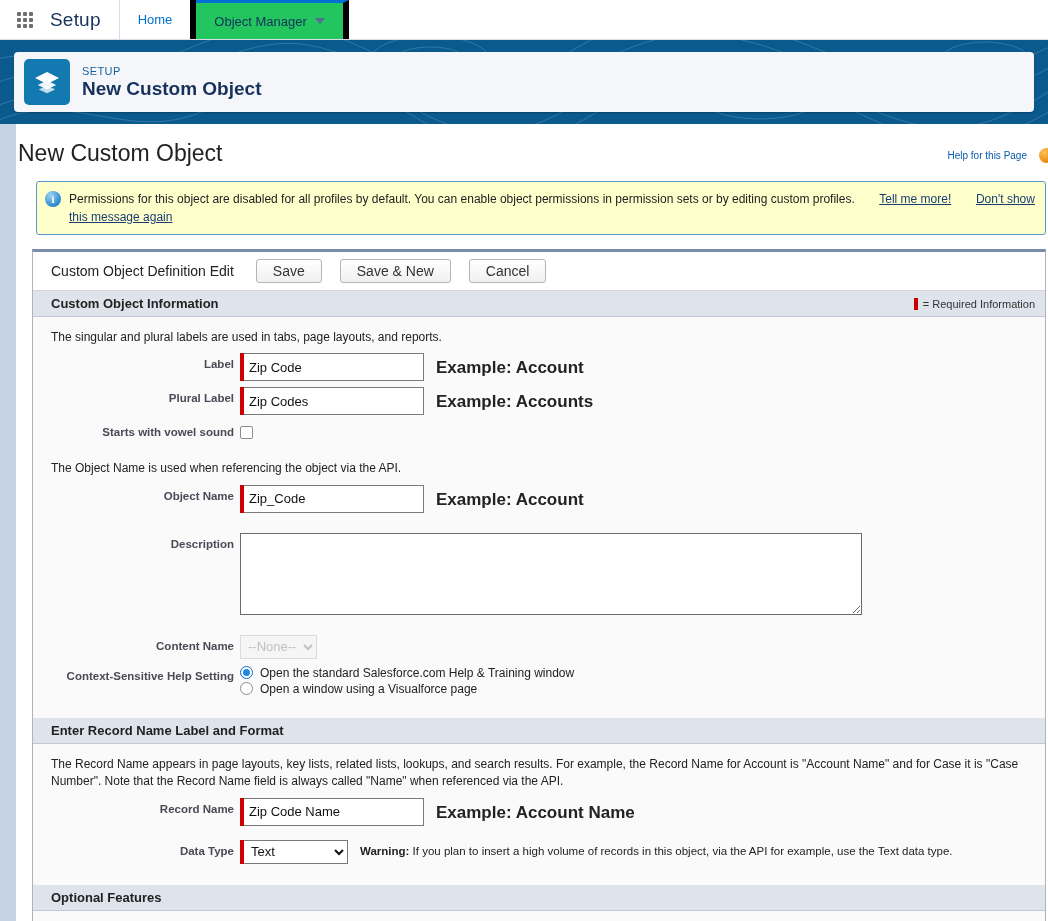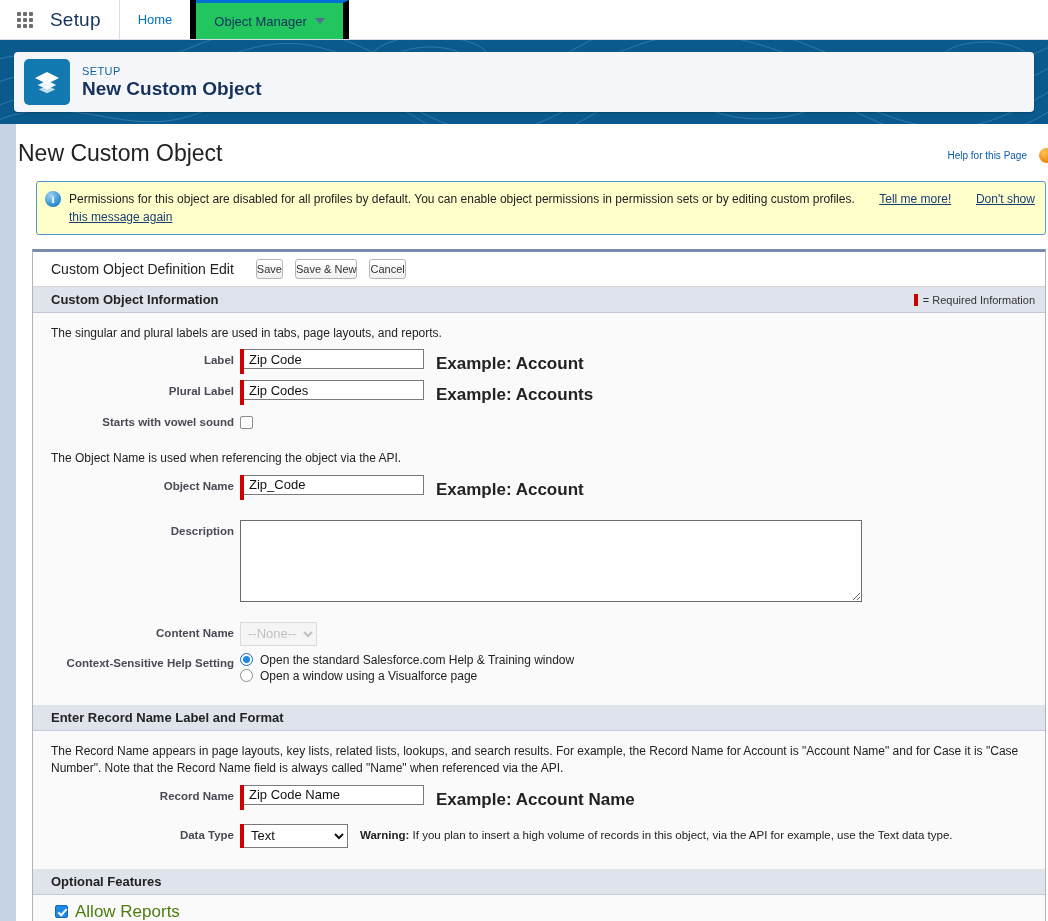--- a/index.html
+++ b/index.html
@@ -176,27 +176,27 @@
     background: #ffffff;
     border-bottom: 1px solid #d4d4d4;
   }
   .editbar-title {
     font-size: 14px; color: #222; font-weight: 400;
     margin-right: 22px;
     padding-left: 8px;
   }
   .btn {
     font-family: "Liberation Sans", sans-serif;
-    font-size: 11px;
+    font-size: 14px;
     color: #333;
     background: linear-gradient(#ffffff, #f0f0f0);
     border: 1px solid #b5b5b5;
     border-radius: 3px;
-    padding: 3px 0;
-    margin-right: 12px;
+    padding: 3px 16px;
+    margin-right: 18px;
     cursor: pointer;
   }
 
   .sectionhead {
     background: #dfe3ec;
     border-bottom: 1px solid #c2c8d6;
     padding: 5px 10px 5px 18px;
     font-size: 13px;
     font-weight: bold;
     color: #222;
@@ -237,21 +237,21 @@
     align-self: stretch;
   }
   input[type="text"] {
     font-family: "Liberation Sans", sans-serif;
     font-size: 13px;
     color: #111;
     padding: 3px 5px;
     border: 1px solid #7a7a7a;
     border-left: none;
     width: 180px;
-    height: 20px;
+    height: 28px;
     background: #fff;
   }
   .ex {
     font-size: 17px; color: #222; font-weight: bold;
     padding-left: 12px; padding-top: 5px; white-space: nowrap;
   }
 
   .cbox {
     width: 13px; height: 13px;
     border: 1px solid #8d8d8d;

